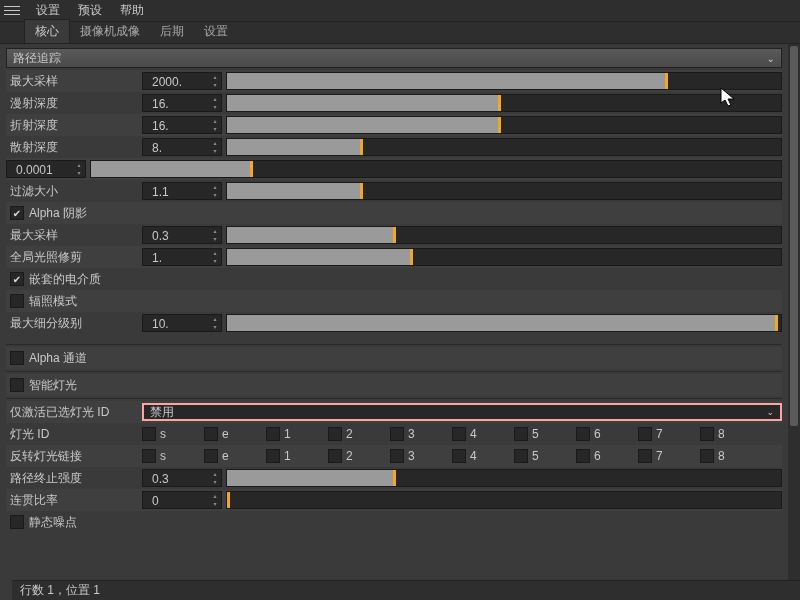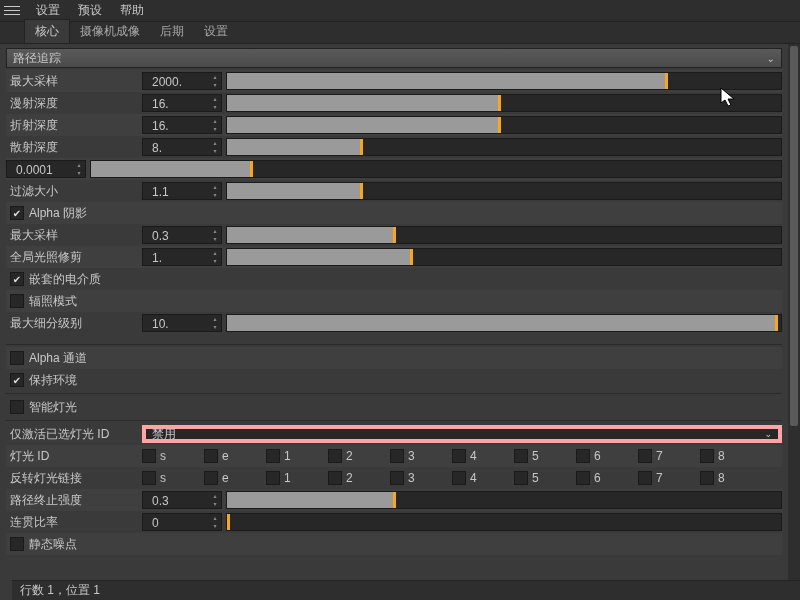--- a/index.html
+++ b/index.html
@@ -45,21 +45,21 @@
   .numbox .spin span{flex:1;font-size:6px;line-height:8px;text-align:center;color:#888;}
   .slider{flex:1;height:18px;background:var(--input-bg);border:1px solid #1a1a1a;position:relative;overflow:hidden;}
   .slider .fill{position:absolute;left:0;top:0;bottom:0;background:var(--slider-fill);}
   .slider .mark{position:absolute;top:0;bottom:0;width:3px;background:var(--accent);}
   
   .cbrow{display:flex;align-items:center;height:22px;padding-left:4px;gap:5px;}
   .cbrow:nth-child(odd){background:var(--row-alt);}
   .cb{width:14px;height:14px;border:1px solid #1a1a1a;background:var(--input-bg);display:flex;align-items:center;justify-content:center;font-size:10px;}
   .cb.checked::after{content:"✔";color:#ddd;font-size:10px;}
   
-  .dropdown{flex:1;height:18px;background:var(--input-bg);border:4px solid #fca5a5;display:flex;align-items:center;padding:0 6px;}
+  .dropdown{flex:1;height:18px;background:var(--input-bg);border:2px solid #fca5a5;display:flex;align-items:center;padding:0 6px;}
   .dropdown .chev{margin-left:auto;font-size:9px;}
   
   .lights{display:flex;align-items:center;gap:0;flex:1;}
   .lightcell{display:flex;align-items:center;gap:4px;width:62px;}
   
   .sep{height:8px;}
   .hr{height:1px;background:#2a2a2a;margin:2px 0;}
   
   .status{position:absolute;left:12px;right:0;bottom:0;height:20px;background:var(--bg-dark);border-top:1px solid var(--border);display:flex;align-items:center;padding:0 8px;}
   
@@ -236,24 +236,20 @@
         </div>
     </div>
 
     <div class="sep"></div>
     <div class="hr"></div>
 
     <div class="cbrow">
       <div class="cb"></div>
       <span>Alpha 通道</span>
     </div>
-    <div class="cbrow">
-      <div class="cb checked"></div>
-      <span>保持环境</span>
-    </div>
 
     <div class="hr"></div>
 
     <div class="cbrow">
       <div class="cb"></div>
       <span>智能灯光</span>
     </div>
 
     <div class="hr"></div>
 

